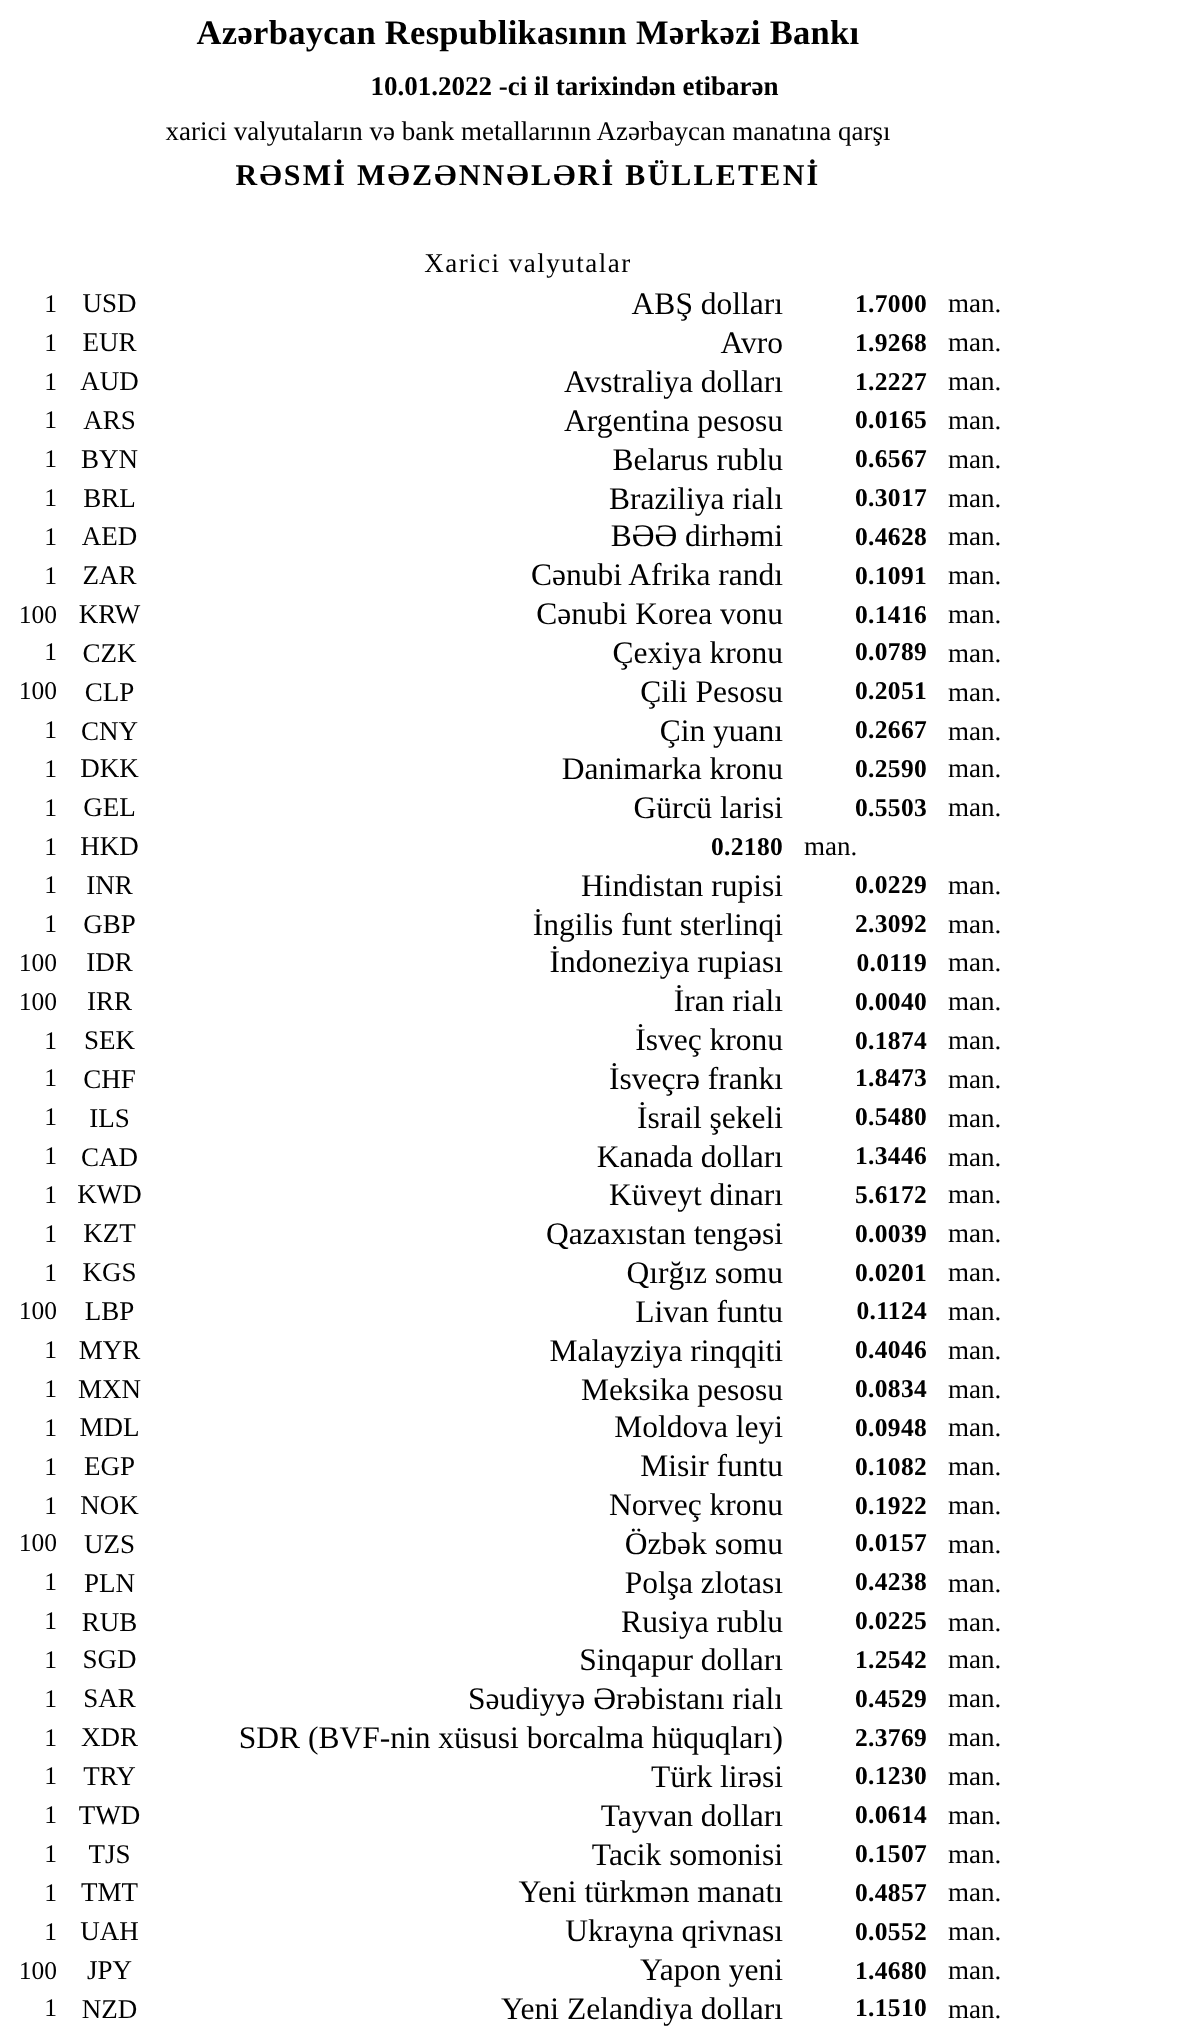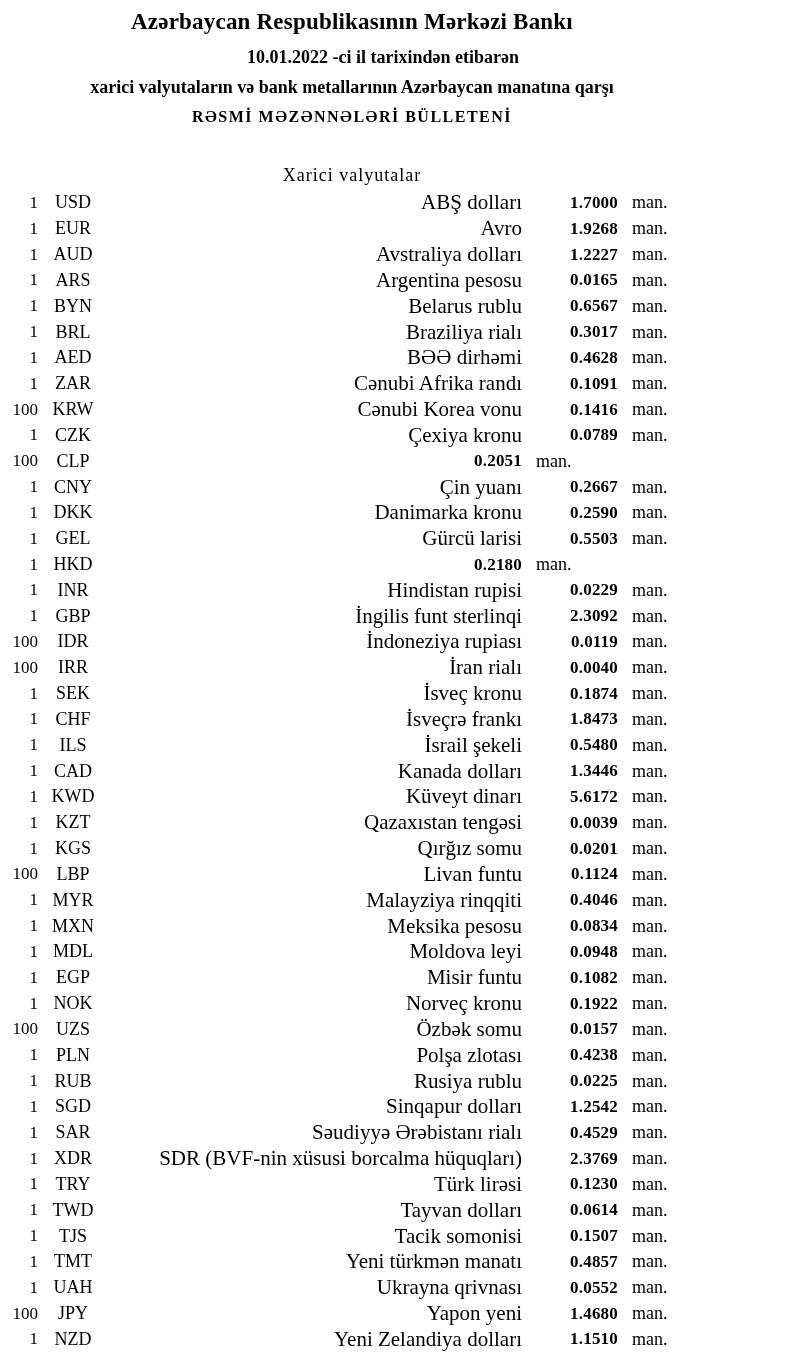--- a/index.html
+++ b/index.html
@@ -29,27 +29,27 @@
     margin-top: 6px;
     font-size: 18px;
     font-weight: bold;
     line-height: 26px;
     
     padding-left: 62px;
   }
   .subtitle-line {
     margin-top: 4px;
     font-size: 18px;
-    font-weight: bold;
+    font-weight: normal;
     line-height: 26px;
     text-align: center;
   }
   .bulletin-title {
     margin-top: 4px;
-    font-size: 16px;
+    font-size: 20px;
     font-weight: bold;
     line-height: 26px;
     letter-spacing: 1.5px;
   }
   .section-title {
     margin: 32px 0 0 0;
     text-align: center;
     font-size: 18px;
     font-weight: normal;
     line-height: 26px;
@@ -182,20 +182,21 @@
     <span class="cell qty">1</span>
     <span class="cell code">CZK</span>
     <span class="cell name">Çexiya kronu</span>
     <span class="cell rate">0.0789</span>
     <span class="cell unit">man.</span>
   </div>
 
   <div class="row">
     <span class="cell qty">100</span>
     <span class="cell code">CLP</span>
+    <span class="cell name">Çili Pesosu</span>
     <span class="cell rate">0.2051</span>
     <span class="cell unit">man.</span>
   </div>
 
   <div class="row">
     <span class="cell qty">1</span>
     <span class="cell code">CNY</span>
     <span class="cell name">Çin yuanı</span>
     <span class="cell rate">0.2667</span>
     <span class="cell unit">man.</span>

